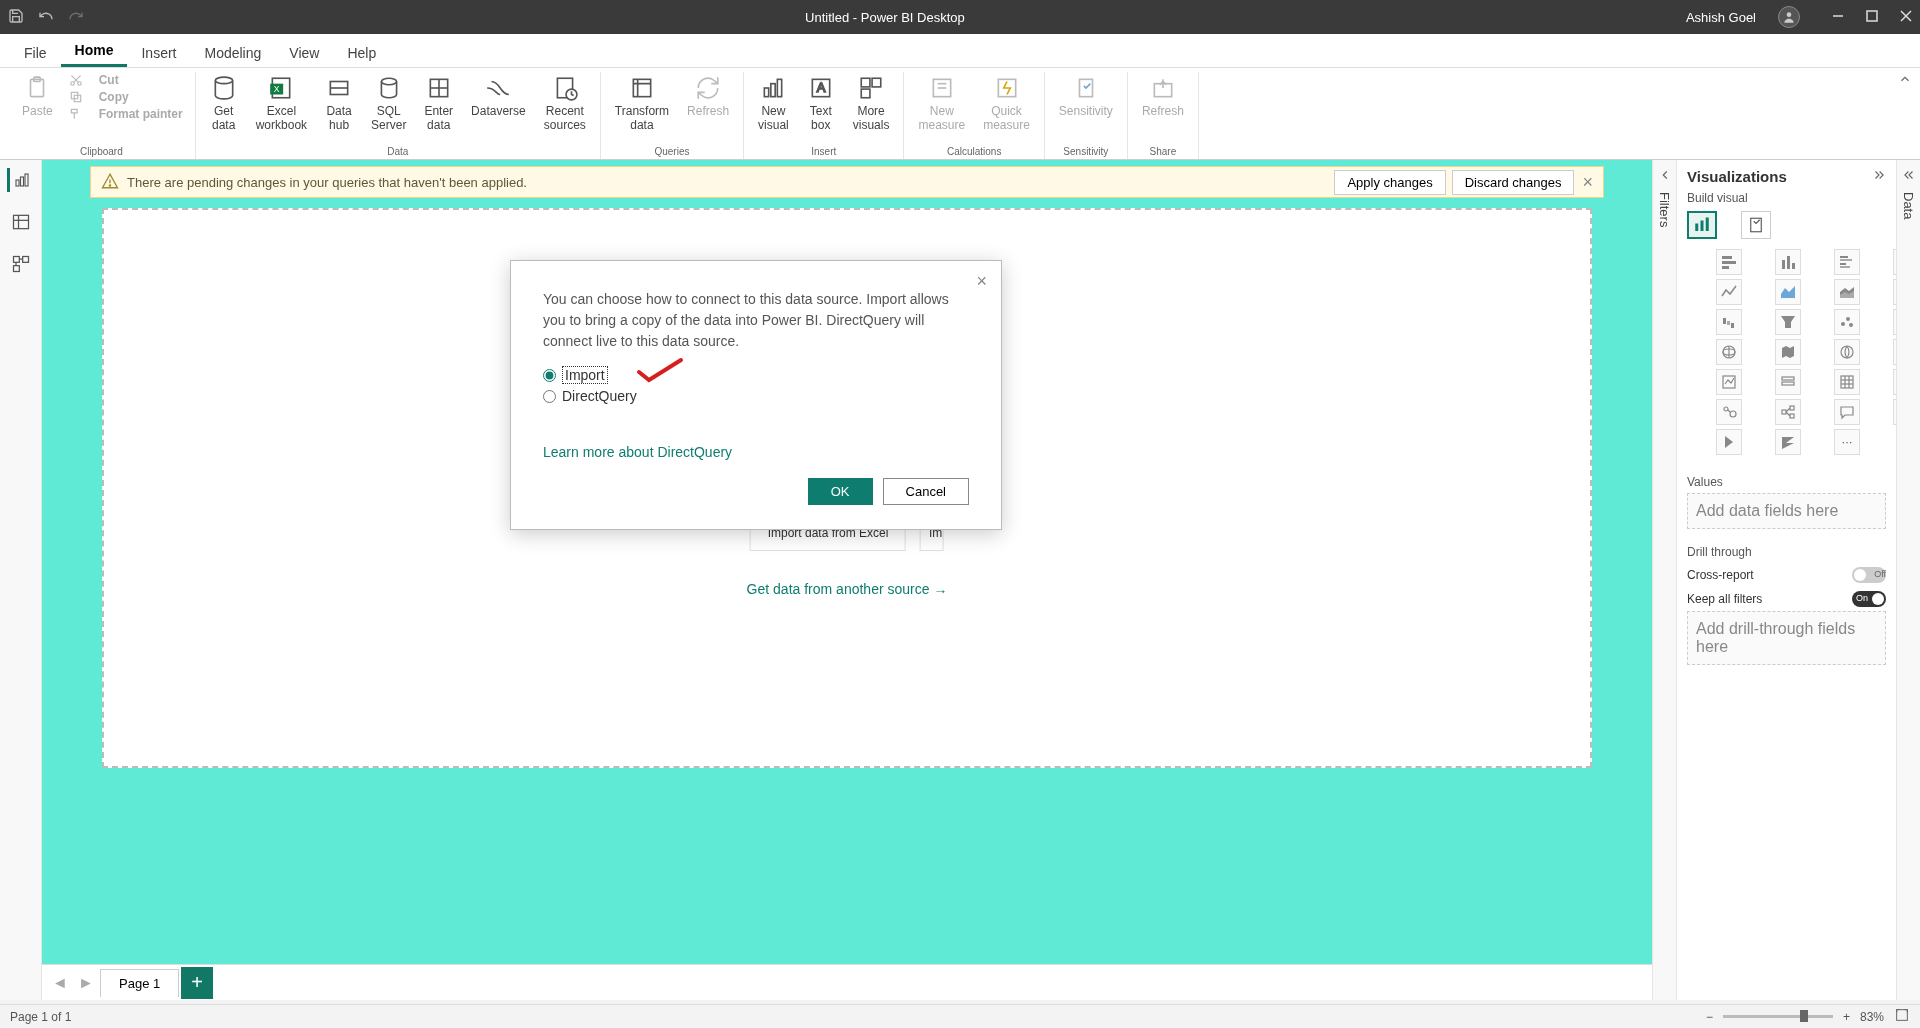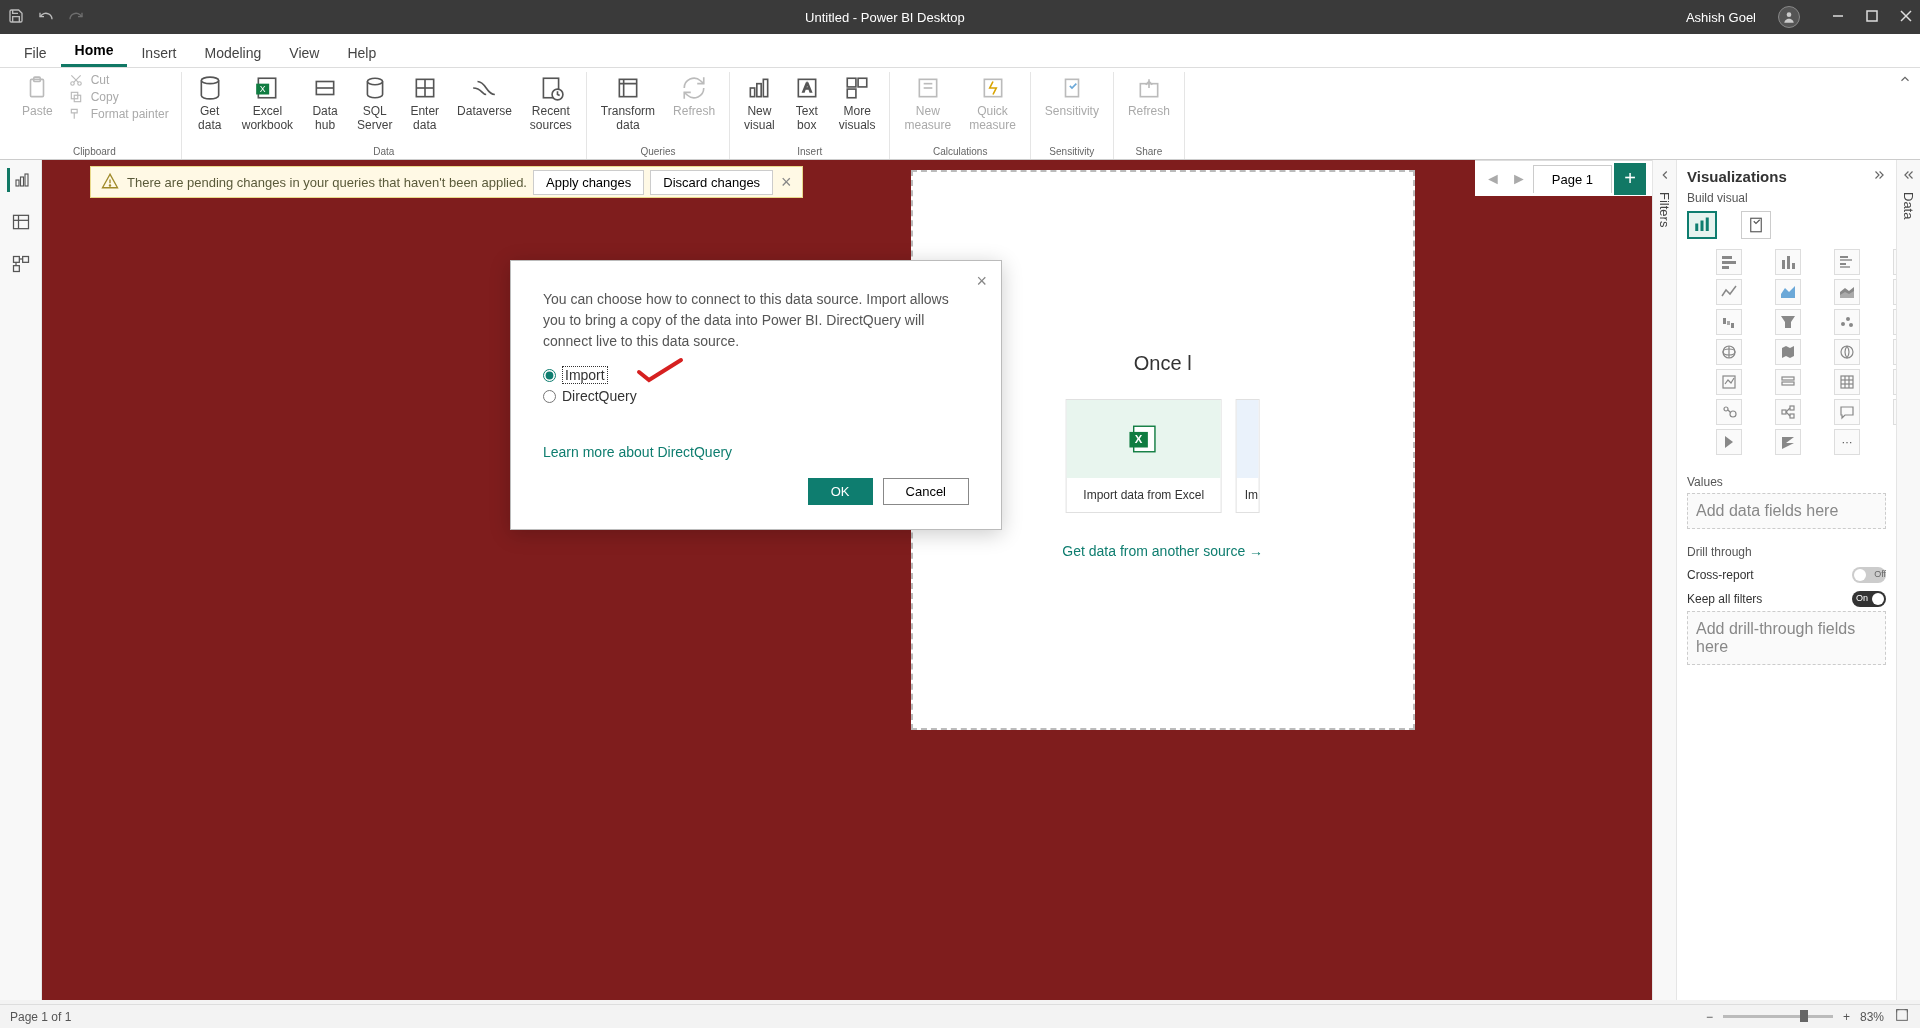--- a/index.html
+++ b/index.html
@@ -22,37 +22,37 @@
 
 .ribbon { background: #fff; height: 92px; display: flex; padding: 4px 8px 0 8px; border-bottom: 1px solid #ccc; position: relative; }
 .ribbon-group { display: flex; flex-direction: column; align-items: center; padding: 0 8px; border-right: 1px solid #e5e5e5; }
 .ribbon-group:last-child { border-right: none; }
 .ribbon-group .items { display: flex; align-items: flex-start; gap: 6px; flex: 1; }
 .ribbon-group .label { font-size: 10px; color: #666; padding: 2px 0; }
 .ribbon-item { display: flex; flex-direction: column; align-items: center; padding: 2px 6px; font-size: 12px; color: #444; cursor: pointer; text-align: center; line-height: 1.2; }
 .ribbon-item.disabled { color: #aaa; }
 .ribbon-icon { width: 28px; height: 28px; margin-bottom: 2px; display: flex; align-items: center; justify-content: center; }
 .ribbon-small { display: flex; flex-direction: column; gap: 1px; font-size: 12px; color: #aaa; }
-.ribbon-small .row { display: flex; align-items: flex-start; gap: 8px; padding: 1px 4px; }
+.ribbon-small .row { display: flex; align-items: flex-start; gap: 16px; padding: 1px 4px; font-weight: bold; }
 .ribbon-small .row svg { width: 14px; height: 14px; }
 .collapse-arrow { position: absolute; right: 8px; top: 4px; cursor: pointer; }
 
 
 .warnbar { background: #fff9e5; border: 1px solid #e8d98a; height: 32px; margin: 6px 48px 0 48px; display: flex; align-items: center; font-size: 13px; color: #5a5a3a; padding: 0 10px; }
 .warnbar .msg { flex: 1; display: flex; align-items: center; gap: 8px; }
 .warnbar .btn { background: #fff; border: 1px solid #ccc; padding: 4px 12px; font-size: 13px; margin-left: 6px; cursor: pointer; }
 .warnbar .close { margin-left: 8px; cursor: pointer; font-size: 18px; color: #888; }
 
 
 .main { display: flex; position: absolute; top: 160px; bottom: 28px; left: 0; right: 0; }
 .leftrail { width: 42px; background: #f8f8f8; border-right: 1px solid #e5e5e5; display: flex; flex-direction: column; align-items: center; padding-top: 8px; gap: 18px; }
 .leftrail .rail-item { width: 24px; height: 24px; cursor: pointer; color: #555; display:flex; align-items:center; justify-content:center; }
 .leftrail .rail-item.active { border-left: 3px solid #117865; margin-left: -3px; padding-left: 3px; }
 
-.canvas-wrap { flex: 1; display: flex; flex-direction: row; background: #7f1d1d; }
+.canvas-wrap { flex: 1; display: flex; flex-direction: column; background: #5eead4; }
 .canvas-area { flex: 1; position: relative; padding: 10px 60px; }
 .canvas { background: #fff; border: 2px dashed #bbb; height: 560px; margin: 0 auto; width: 100%; position: relative; }
 .canvas-content { position: absolute; top: 180px; left: 50%; transform: translateX(-50%); text-align: center; }
 .canvas-heading { font-size: 20px; color: #333; margin-bottom: 24px; }
 .cards { display: flex; gap: 14px; justify-content: center; }
 .card { width: 156px; border: 1px solid #e0e0e0; background: #fff; cursor: pointer; }
 .card .thumb { height: 78px; background: #e8f5ee; display: flex; align-items: center; justify-content: center; }
 .card .thumb.blue { background: #eaf2fb; }
 .card .caption { font-size: 12px; padding: 10px 8px; color: #333; }
 .another { color: #0e7d6f; font-size: 14px; margin-top: 30px; cursor: pointer; }

